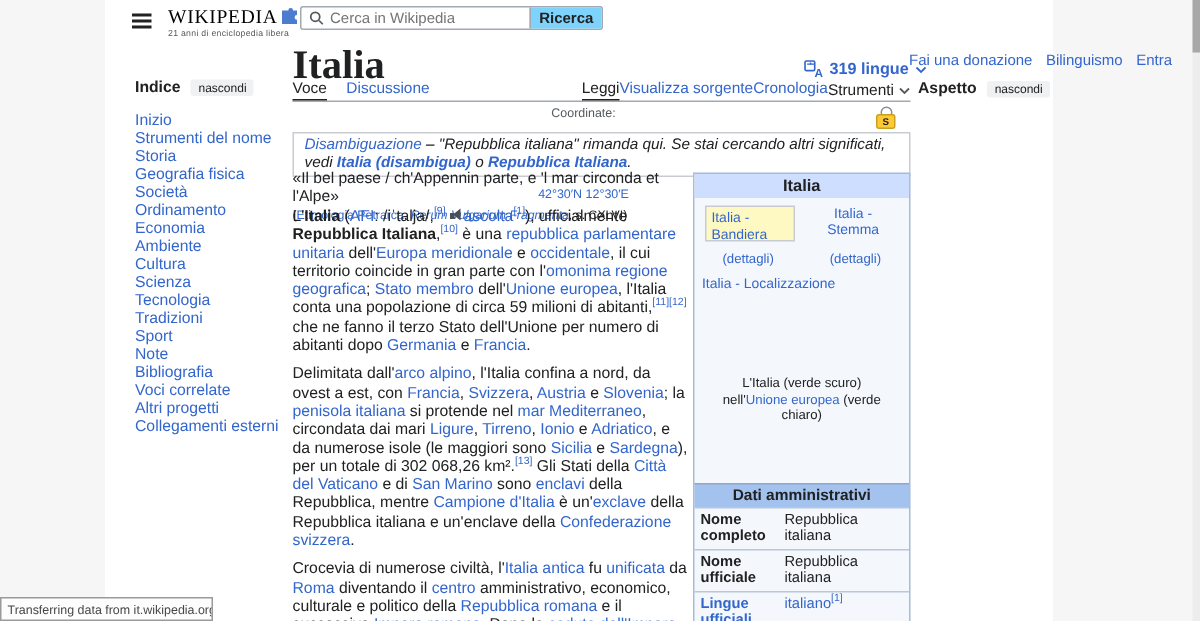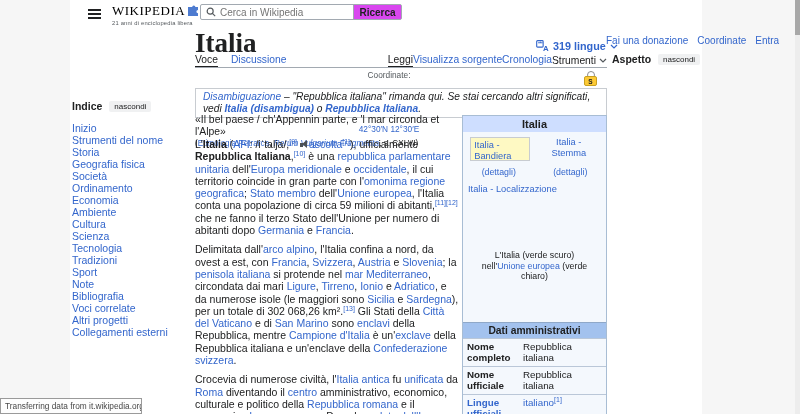--- a/index.html
+++ b/index.html
@@ -14,26 +14,26 @@
 
   
   .burger { position:absolute; left:88px; top:9px; width:13px; height:2px; background:#202122; box-shadow:0 4px 0 #202122, 0 8px 0 #202122; cursor:pointer; }
   .logo { position:absolute; left:112px; top:3px; }
   .logo-top { display:flex; align-items:center; gap:2px; }
   .logo-title { font-family:"Liberation Serif", serif; font-size:13px; letter-spacing:.5px; color:#000; }
   .logo-tag { font-size:5.8px; color:#54595d; margin-top:1px; letter-spacing:.2px; }
   .search { position:absolute; left:200px; top:4px; width:202px; height:16px; border:1px solid #a2a9b1; border-radius:2px; background:#fff; display:flex; align-items:center; }
   .search-icon { margin:0 4px 0 5px; display:flex; }
   .search-ph { flex:1; border:0; outline:0; font-size:10px; color:#72777d; background:transparent; font-family:"Liberation Sans", sans-serif; min-width:0; }
-  .search-btn { width:48px; height:100%; border-left:1px solid #a2a9b1; font-size:10px; font-weight:bold; display:flex; align-items:center; justify-content:center; color:#202122; cursor:pointer; background:#d946ef; }
+  .search-btn { width:48px; height:100%; border-left:1px solid #a2a9b1; font-size:10px; font-weight:bold; display:flex; align-items:center; justify-content:center; color:#202122; cursor:pointer; background:#7dd3fc; }
   .hdr-links { position:absolute; left:606px; top:8px; display:flex; gap:9px; font-size:10px; color:#3366cc; white-space:nowrap;margin-top:27px; }
   .hdr-links span { cursor:pointer; }
 
   
-  .sidebar { position:absolute; left:72px; top:52px; width:108px;margin-top:48px; }
+  .sidebar { position:absolute; left:90px; top:52px; width:108px; }
   .sb-head { display:flex; align-items:center; gap:7px; }
   .sb-title { font-size:10.5px; font-weight:bold; color:#202122; }
   .pill { font-size:8px; background:#f0f1f2; border-radius:2px; padding:1px 5px; color:#202122; cursor:pointer; }
   .sb-list { margin-top:10px; }
   .sb-item { font-size:10.5px; line-height:12px; color:#3366cc; cursor:pointer; white-space:nowrap; }
 
   
   .a-title { position:absolute; left:195px; top:28px; font-family:"Liberation Serif", serif; font-size:27px; color:#202122; }
   .langbtn { position:absolute; left:536px; top:40px; display:flex; align-items:center; gap:4px; color:#3366cc; font-size:10.8px; font-weight:bold; cursor:pointer; }
   .tabbar { position:absolute; left:195px; top:54px; width:412px; height:14px; border-bottom:1px solid #a2a9b1; display:flex; justify-content:space-between; font-size:10.3px; }
@@ -115,21 +115,21 @@
         <circle cx="5" cy="5" r="3.6" fill="none" stroke="#54595d" stroke-width="1.4"></circle>
         <line x1="8" y1="8" x2="11" y2="11" stroke="#54595d" stroke-width="1.4"></line>
       </svg>
   </span>
   <input class="search-ph" placeholder="Cerca in Wikipedia" style="">
   <span class="search-btn">Ricerca</span>
 </div>
 
 <div class="hdr-links">
   <span>Fai una donazione</span>
-  <span>Coordinate</span>
+  <span>Bilinguismo</span>
   <span>Entra</span>
 </div>
 
 <div class="sidebar">
   <div class="sb-head">
     <span class="sb-title">Indice</span>
     <span class="pill">nascondi</span>
   </div>
   <div class="sb-list">
     <div class="sb-item">Inizio</div>

